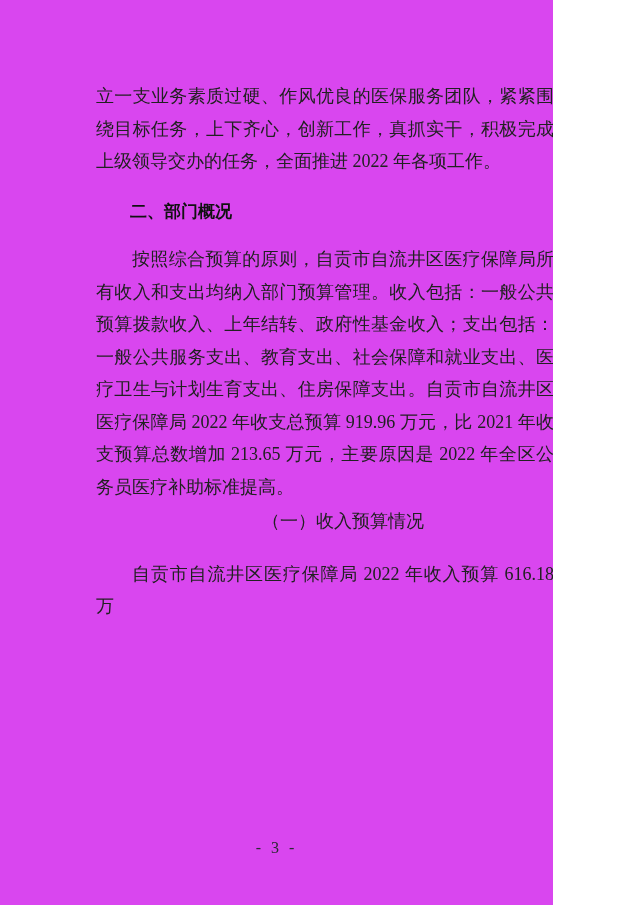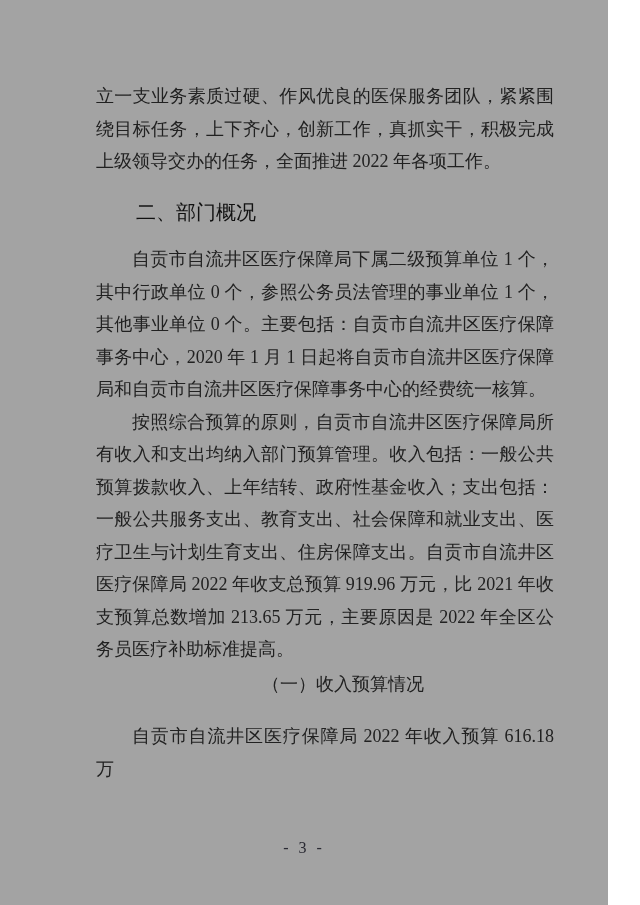--- a/index.html
+++ b/index.html
@@ -2,23 +2,23 @@
 <html><head>
 <meta charset="utf-8">
 <style>
   html, body {
     margin: 0;
     padding: 0;
     background: #ffffff;
   }
   .page {
     position: relative;
-    width: 608px;
+    width: 553px;
     height: 905px;
-    background: #a3a3a3;
+    background: #d946ef;
     overflow: hidden;
     font-family: "Liberation Serif", serif;
     color: #212121;
   }
   .content {
     position: absolute;
     left: 96px;
     top: 80px;
     width: 458px;
     font-size: 18px;
@@ -27,22 +27,22 @@
   }
   .para {
     margin: 0;
     text-indent: 2em;
   }
   .para.no-indent {
     text-indent: 0;
   }
   .heading {
     font-family: "Liberation Sans", sans-serif;
-    font-weight: normal;
-    font-size: 20px;
+    font-weight: bold;
+    font-size: 17px;
     line-height: 32.5px;
     margin: 18px 0 15px 0;
     text-indent: 2em;
     text-align: left;
     color: #111111;
   }
   .subheading {
     margin: 2px 0 20px 0;
     text-indent: 2em;
     text-align: center;
@@ -62,21 +62,20 @@
 </head>
 <body>
 
 <div class="page">
   <div class="content">
 
     <p class="para no-indent">立一支业务素质过硬、作风优良的医保服务团队，紧紧围绕目标任务，上下齐心，创新工作，真抓实干，积极完成上级领导交办的任务，全面推进 2022 年各项工作。</p>
 
     <h2 class="heading">二、部门概况</h2>
 
-    <p class="para">自贡市自流井区医疗保障局下属二级预算单位 1 个，其中行政单位 0 个，参照公务员法管理的事业单位 1 个，其他事业单位 0 个。主要包括：自贡市自流井区医疗保障事务中心，2020 年 1 月 1 日起将自贡市自流井区医疗保障局和自贡市自流井区医疗保障事务中心的经费统一核算。</p>
 
 
     <p class="para">按照综合预算的原则，自贡市自流井区医疗保障局所有收入和支出均纳入部门预算管理。收入包括：一般公共预算拨款收入、上年结转、政府性基金收入；支出包括：一般公共服务支出、教育支出、社会保障和就业支出、医疗卫生与计划生育支出、住房保障支出。自贡市自流井区医疗保障局 2022 年收支总预算 919.96 万元，比 2021 年收支预算总数增加 213.65 万元，主要原因是 2022 年全区公务员医疗补助标准提高。</p>
 
     <p class="subheading">（一）收入预算情况</p>
 
     <p class="para">自贡市自流井区医疗保障局 2022 年收入预算 616.18 万</p>
 
   </div>
 

